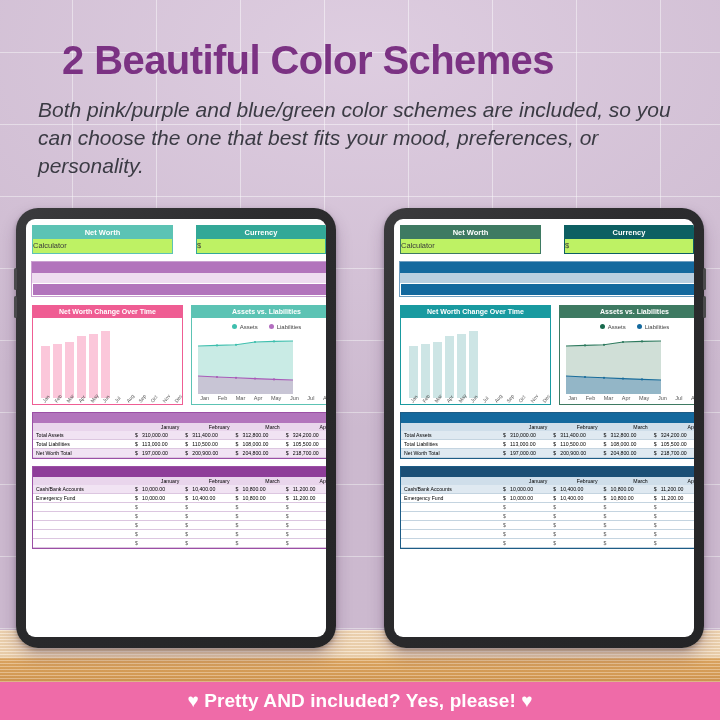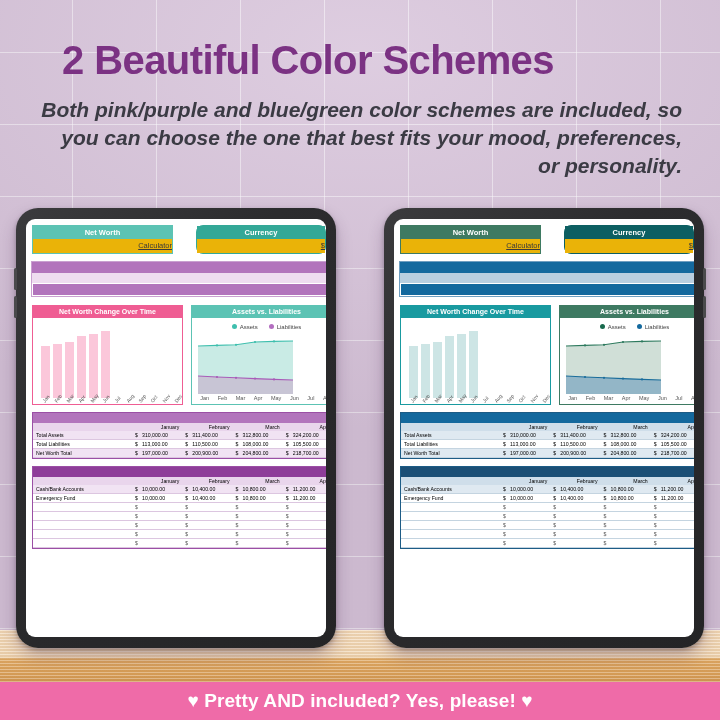--- a/index.html
+++ b/index.html
@@ -44,23 +44,23 @@
     color:#fff; font-size:19px; font-weight:700; letter-spacing:.1px;
   }
   #banner .bn-txt { white-space:nowrap; }
 
   
   #headline {
     position:absolute; left:0; top:38px; width:616px; text-align:center;
     color:#7b3283; font-size:40px; font-weight:800; letter-spacing:-.6px;
   }
   #subhead {
-    position:absolute; left:38px; top:96px; width:644px; text-align:right;
+    position:absolute; left:38px; top:96px; width:644px; text-align:left;
     color:#3b3b44; font-size:21px; font-style:italic; line-height:1.33;
-    font-weight:700;
+    font-weight:400;
   }
 
   
   .tablet {
     position:absolute; top:208px; width:320px; height:440px;
     background:linear-gradient(135deg,#3b3b3d 0%,#2c2c2e 35%,#242426 100%);
     border-radius:22px;
     padding:11px 10px;
     box-shadow:0 8px 16px rgba(60,30,70,.28), 0 2px 4px rgba(0,0,0,.25);
   }
@@ -74,28 +74,28 @@
     position:absolute; width:3px; border-radius:2px;
     background:#4a4a4c;
   }
 
   
   .sheet { width:100%; height:100%; padding:6px 0 0 6px; position:relative; }
 
   
   .title-row { display:flex; gap:23px; }
   .title-cell { width:180px; }
-  .title-cell.wide { width:166px;border-radius:7px; }
+  .title-cell.wide { width:166px; }
   .tc-head {
     height:13px; line-height:13px; text-align:center;
     color:#fff; font-size:7.5px; font-weight:600;
   }
   .tc-body {
-    height:14px; line-height:14px; text-align:right;
-    background:#eab308; font-size:7.5px; color:#3a3a3a;text-decoration:underline;
+    height:14px; line-height:14px; text-align:left;
+    background:#bef264; font-size:7.5px; color:#3a3a3a;
   }
   .tc-wrap { border:1px solid; }
 
   
   .bars { margin-top:8px; width:302px; }
   .bar-a { height:11px; }
   .bar-b { height:10px; }
   .bar-c { height:13px; border:1.5px solid #fff; }
 
   

